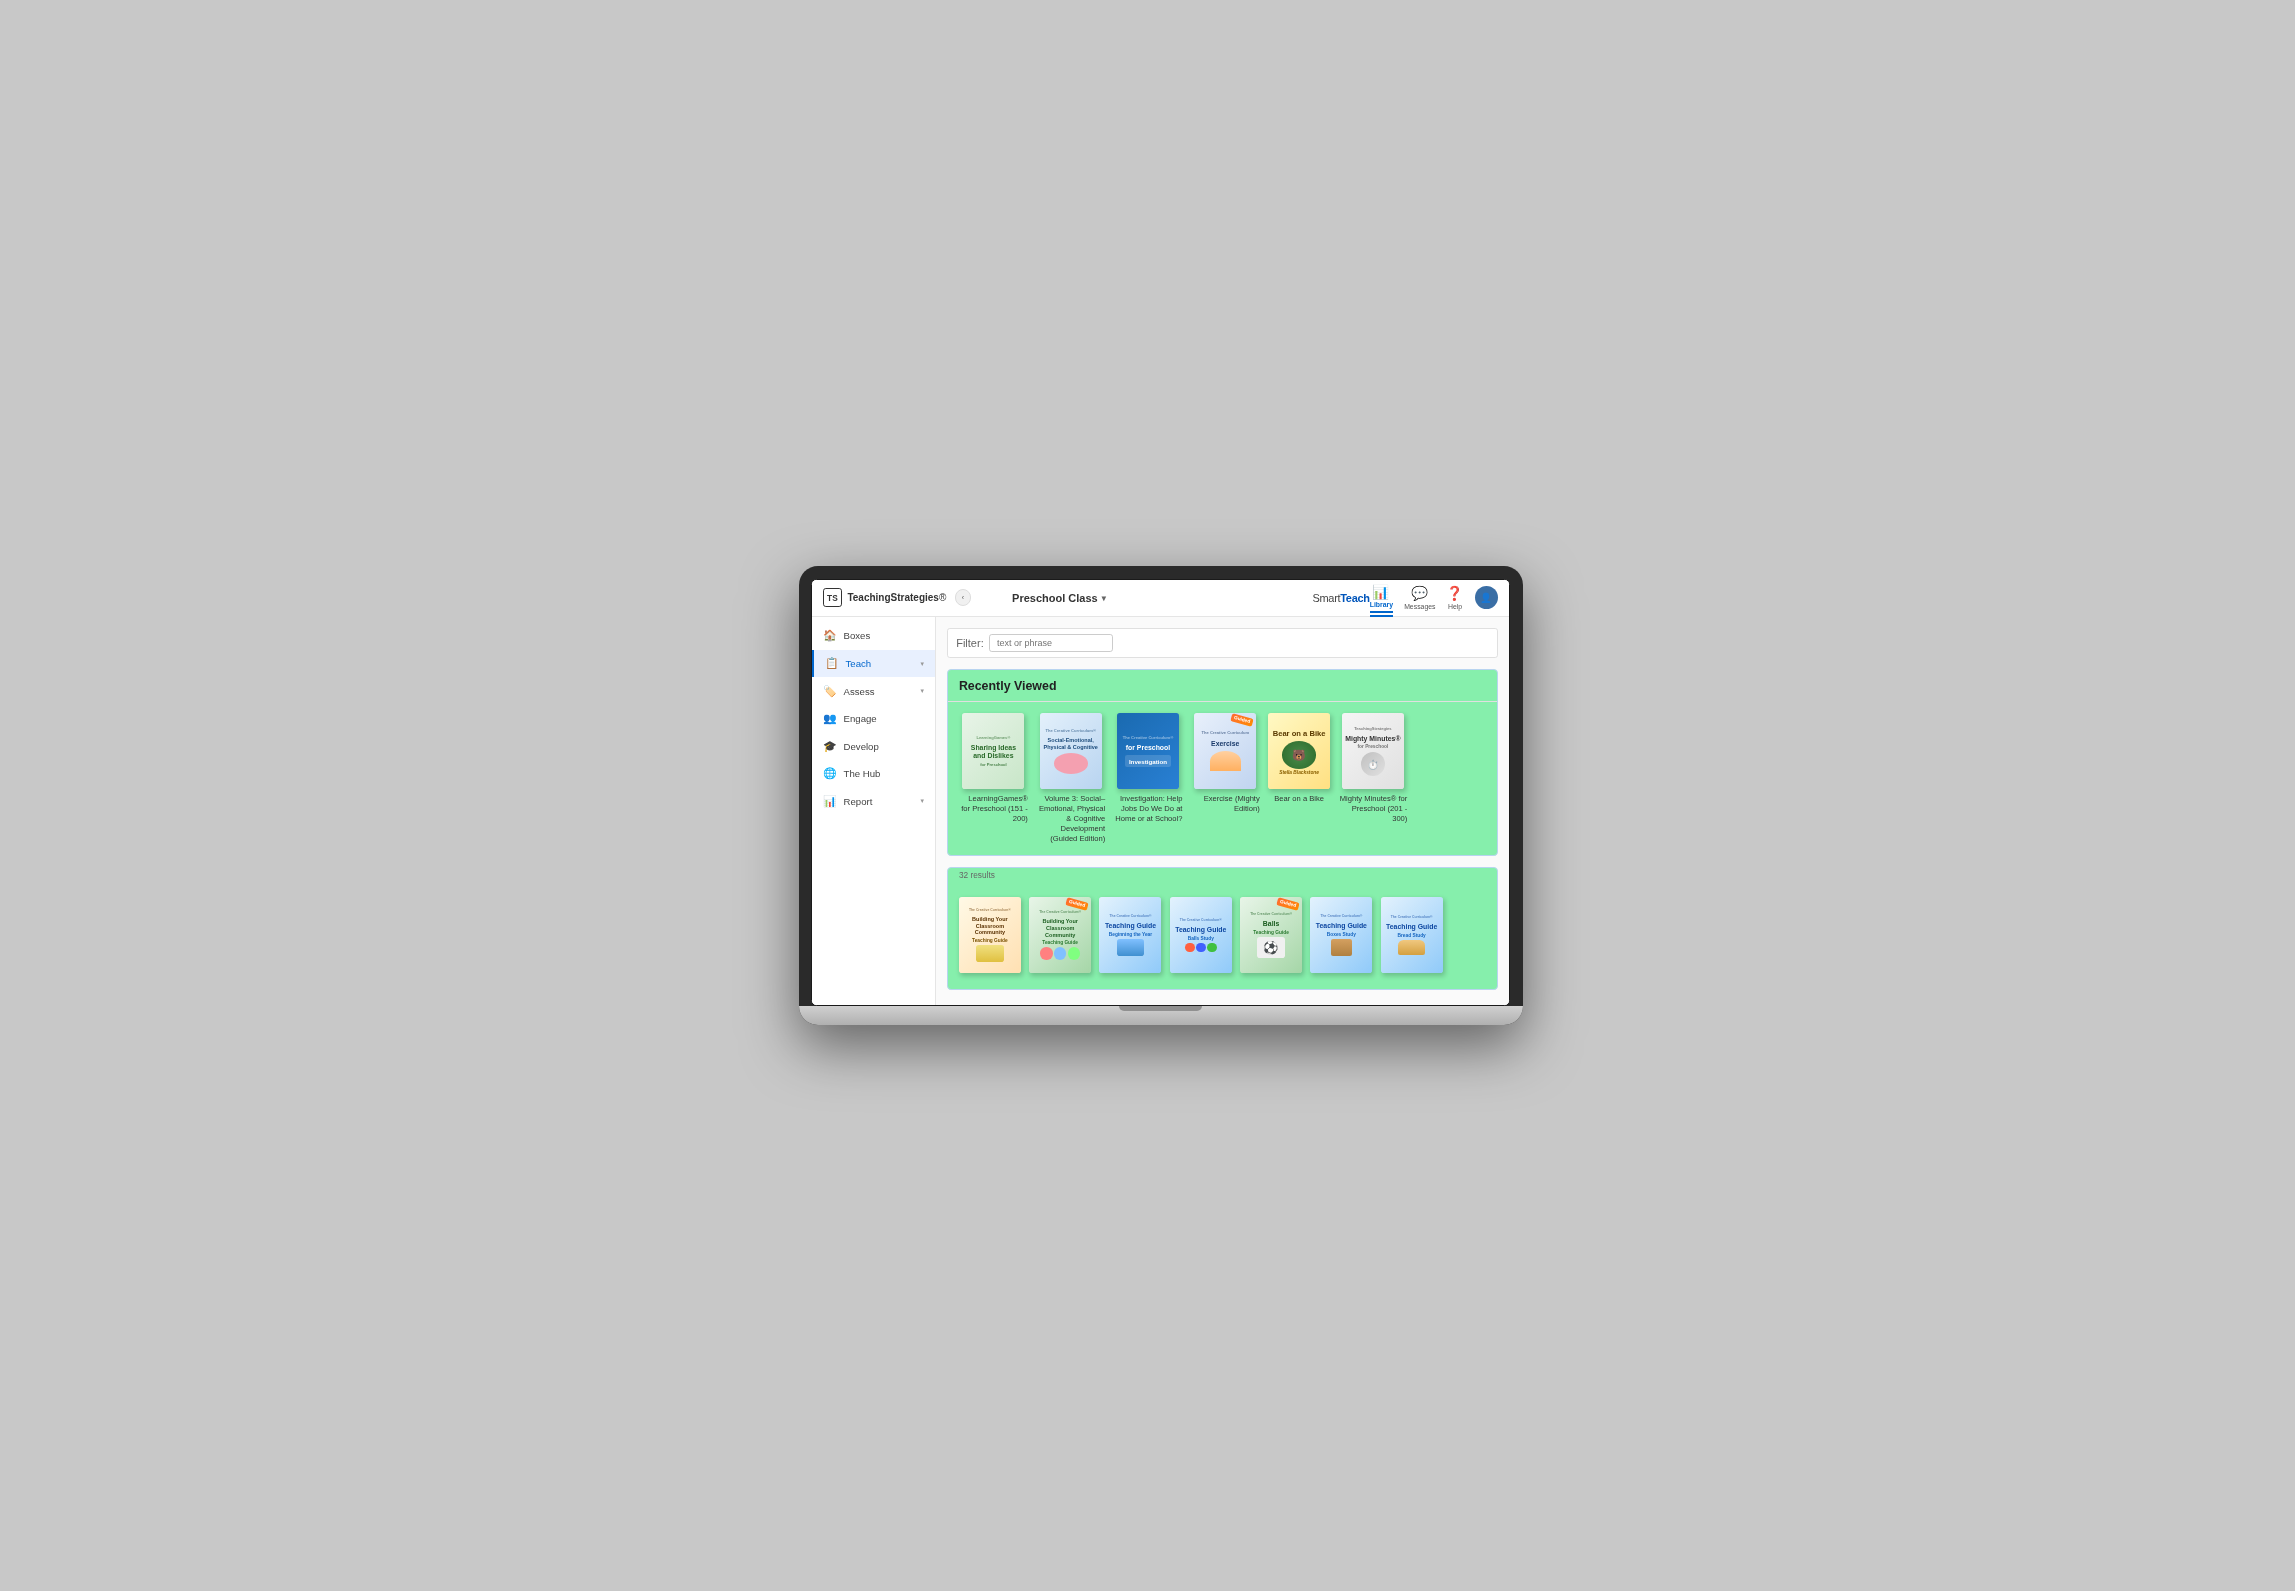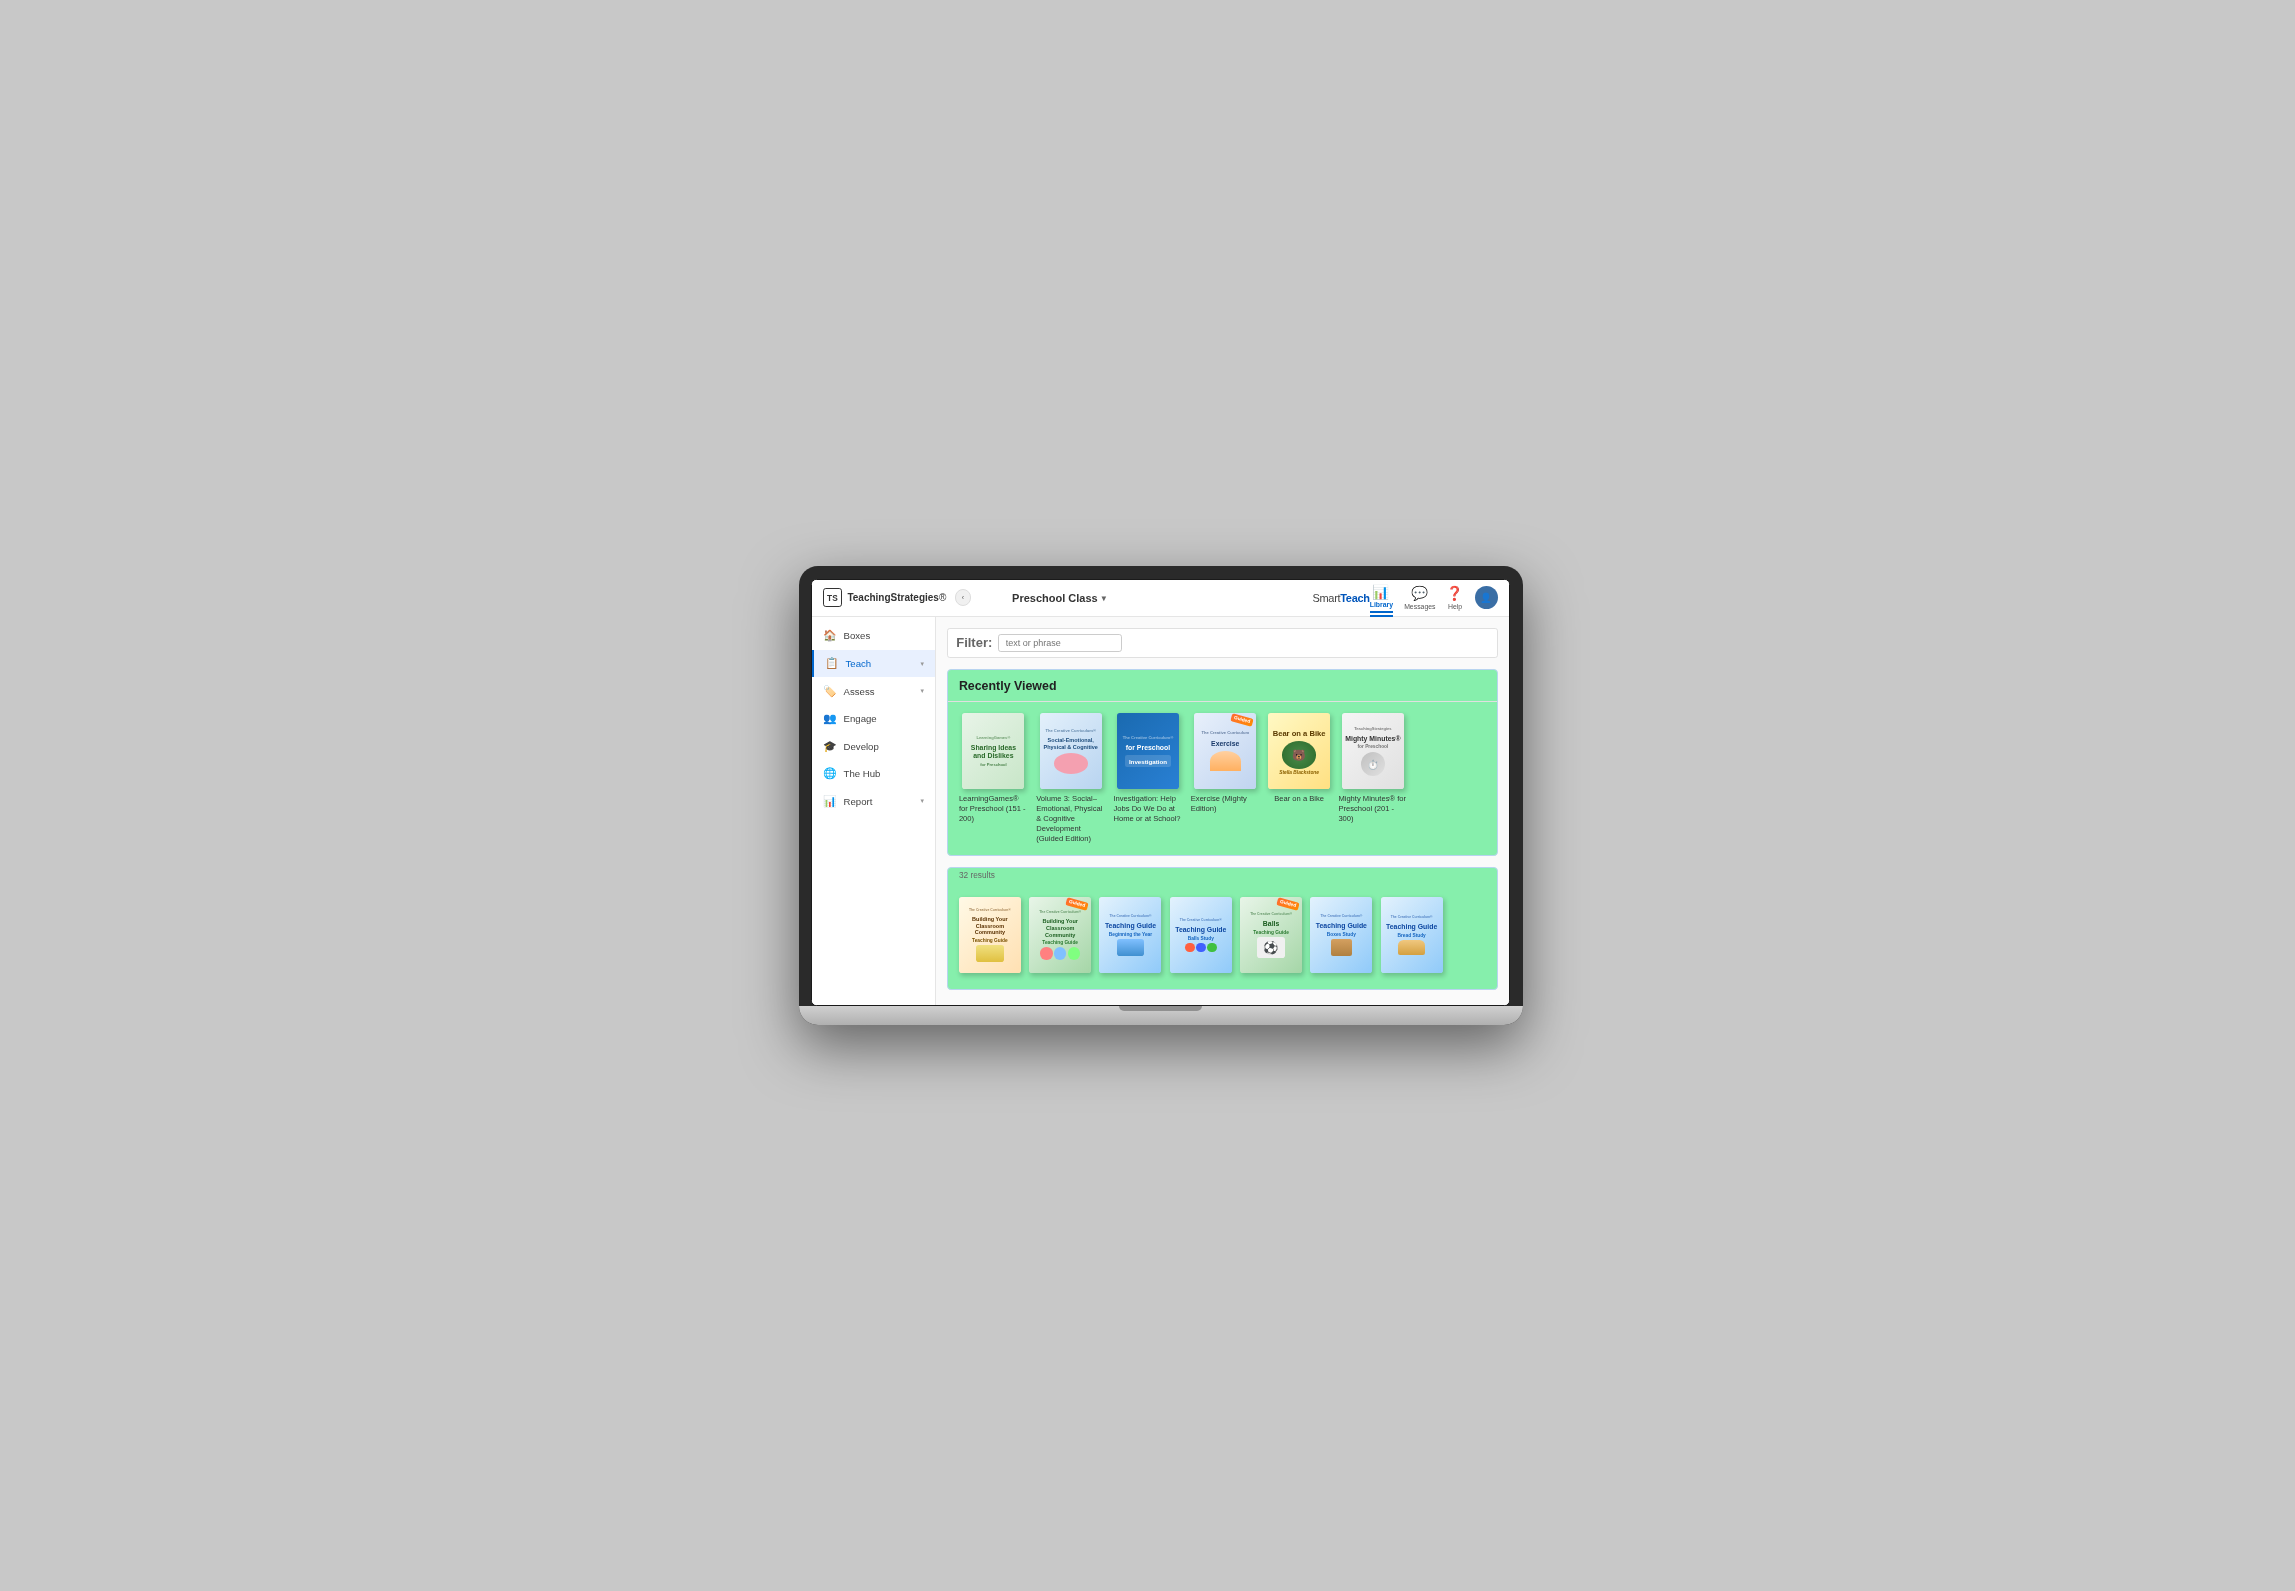--- a/index.html
+++ b/index.html
@@ -219,23 +219,23 @@
       display: flex;
       align-items: center;
       gap: 5.5px;
       margin-bottom: 11px;
       background: #fff;
       padding: 5.5px 8.3px;
       border: 0.7px solid #e0e0e0;
       border-radius: 2.8px;
     }
     .filter-label {
-      font-size: 13px;
+      font-size: 11px;
       color: #666;
-      font-weight: 700;
+      font-weight: 400;
     }
     .filter-input {
       border: 0.7px solid #ccc;
       border-radius: 2.8px;
       padding: 2.8px 6.9px;
       font-size: 9px;
       color: #999;
       width: 124px;
       outline: none;
     }
@@ -292,21 +292,21 @@
       justify-content: center;
       font-size: 6.2px;
       font-weight: 600;
       text-align: center;
       padding: 2.8px;
     }
 
     .book-title-text {
       font-size: 7.6px;
       color: #333;
-      text-align: left;
+      text-align: right;
       line-height: 1.3;
     }
 
     
     .cover-learning-games {
       background: linear-gradient(135deg, #e8f4e8, #c8e6c8);
       color: #2a6a2a;
       flex-direction: column;
     }
     .cover-volume3 {

